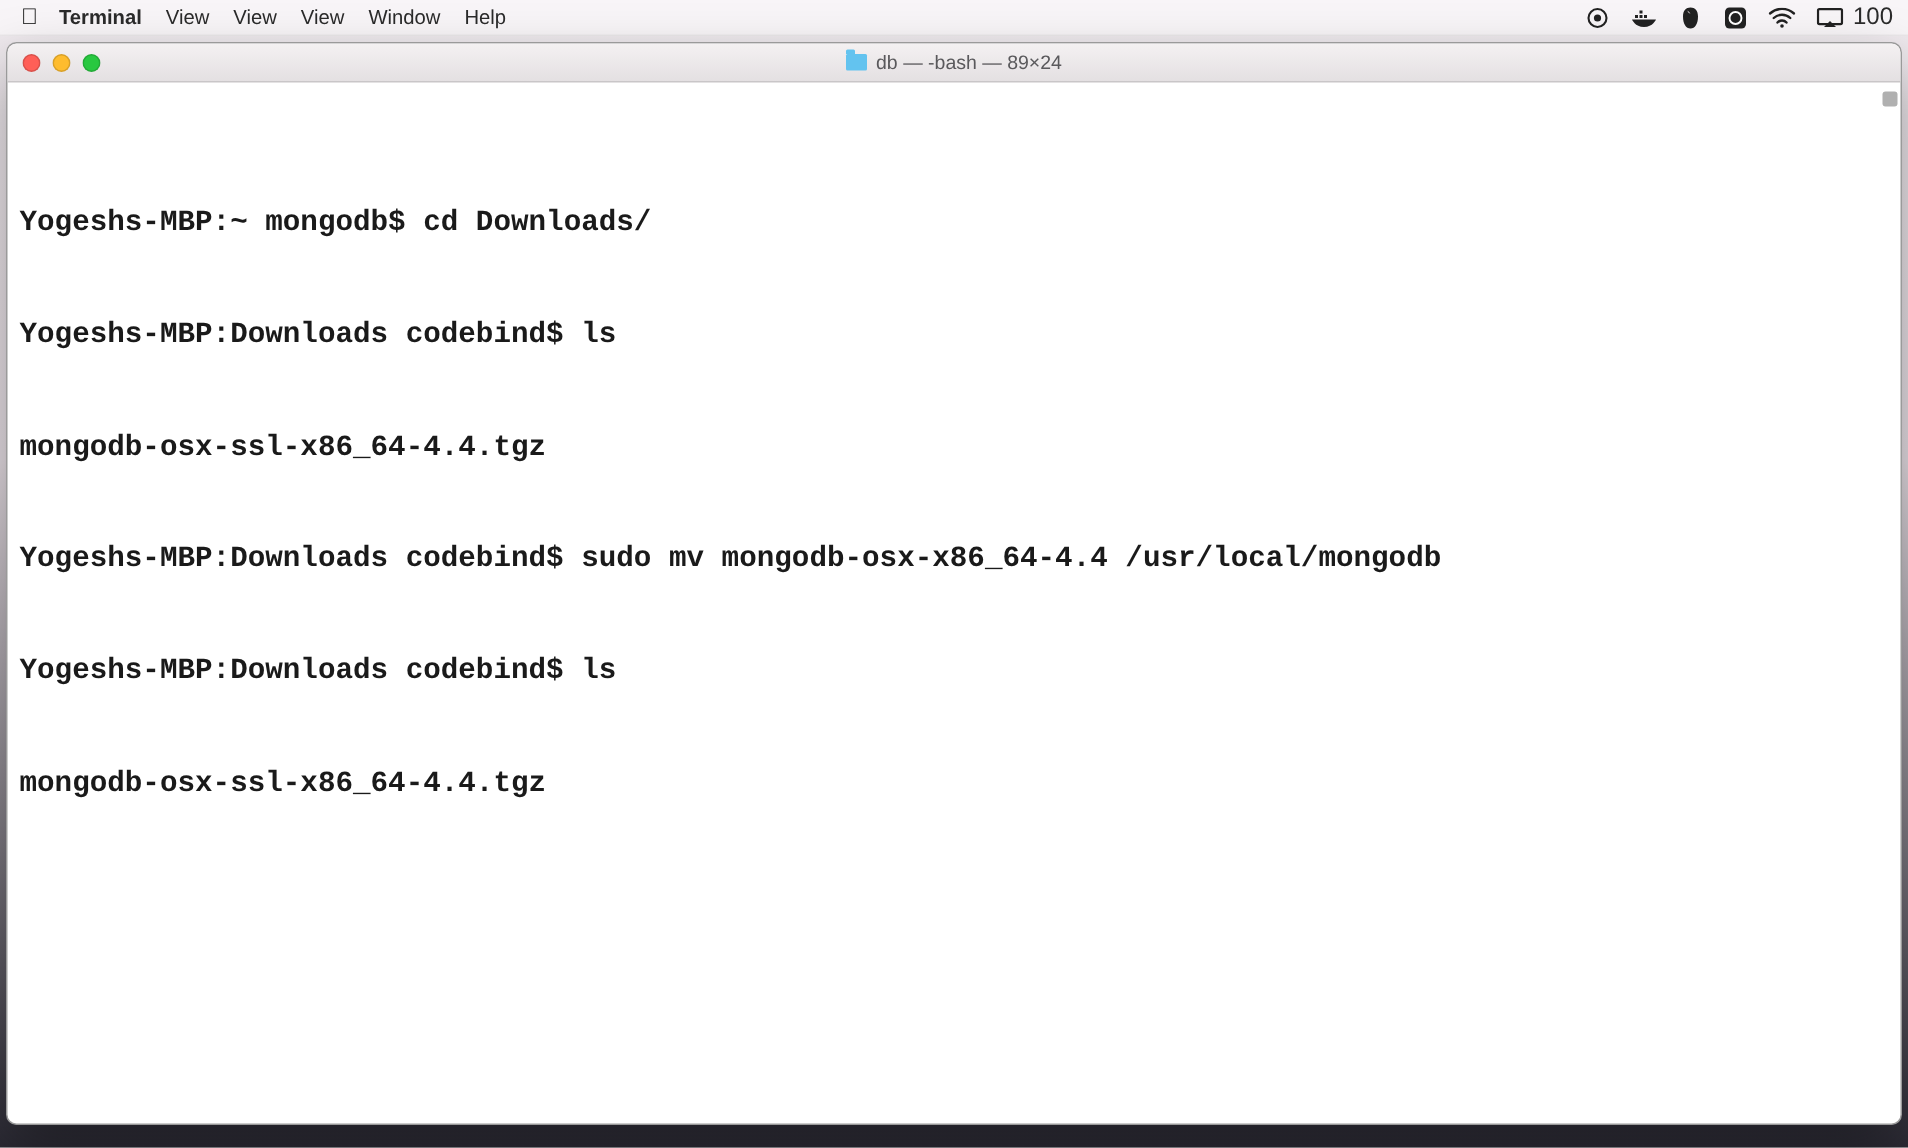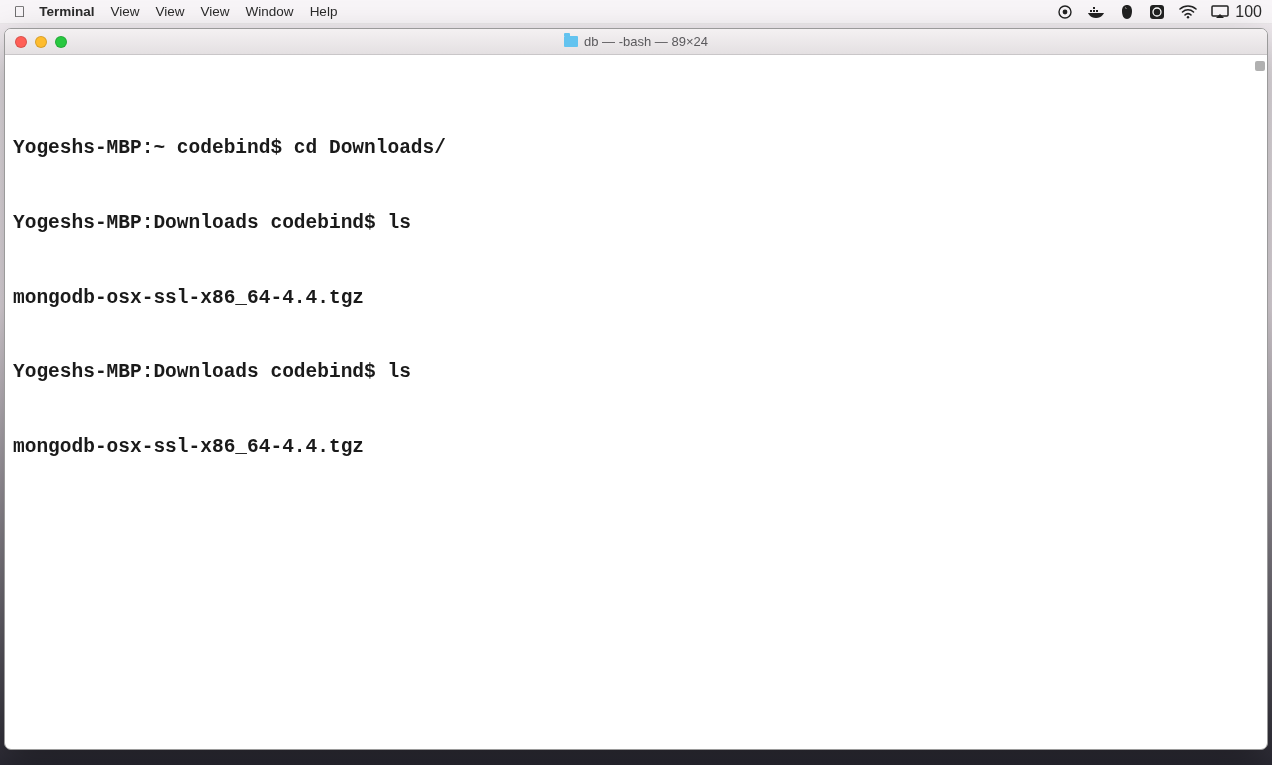--- a/index.html
+++ b/index.html
@@ -136,23 +136,24 @@
       <div class="dot green"></div>
     </div>
     <div class="titlecenter">
       <span class="folder-icon"></span>
       <span>db — -bash — 89×24</span>
     </div>
   </div>
 
   <div class="termbody">
     <div class="scroll-thumb"></div>
-    <div class="line">Yogeshs-MBP:~ codebind$ cd Downloads/</div>
+    <div class="line">Yogeshs-MBP:~ mongodb$ cd Downloads/</div>
     <div class="line">Yogeshs-MBP:Downloads codebind$ ls</div>
     <div class="line">mongodb-osx-ssl-x86_64-4.4.tgz</div>
+    <div class="line">Yogeshs-MBP:Downloads codebind$ sudo mv mongodb-osx-x86_64-4.4 /usr/local/mongodb</div>
     <div class="line">Yogeshs-MBP:Downloads codebind$ ls</div>
     <div class="line">mongodb-osx-ssl-x86_64-4.4.tgz</div>
     
     
     
     
     
     
     
   </div>

